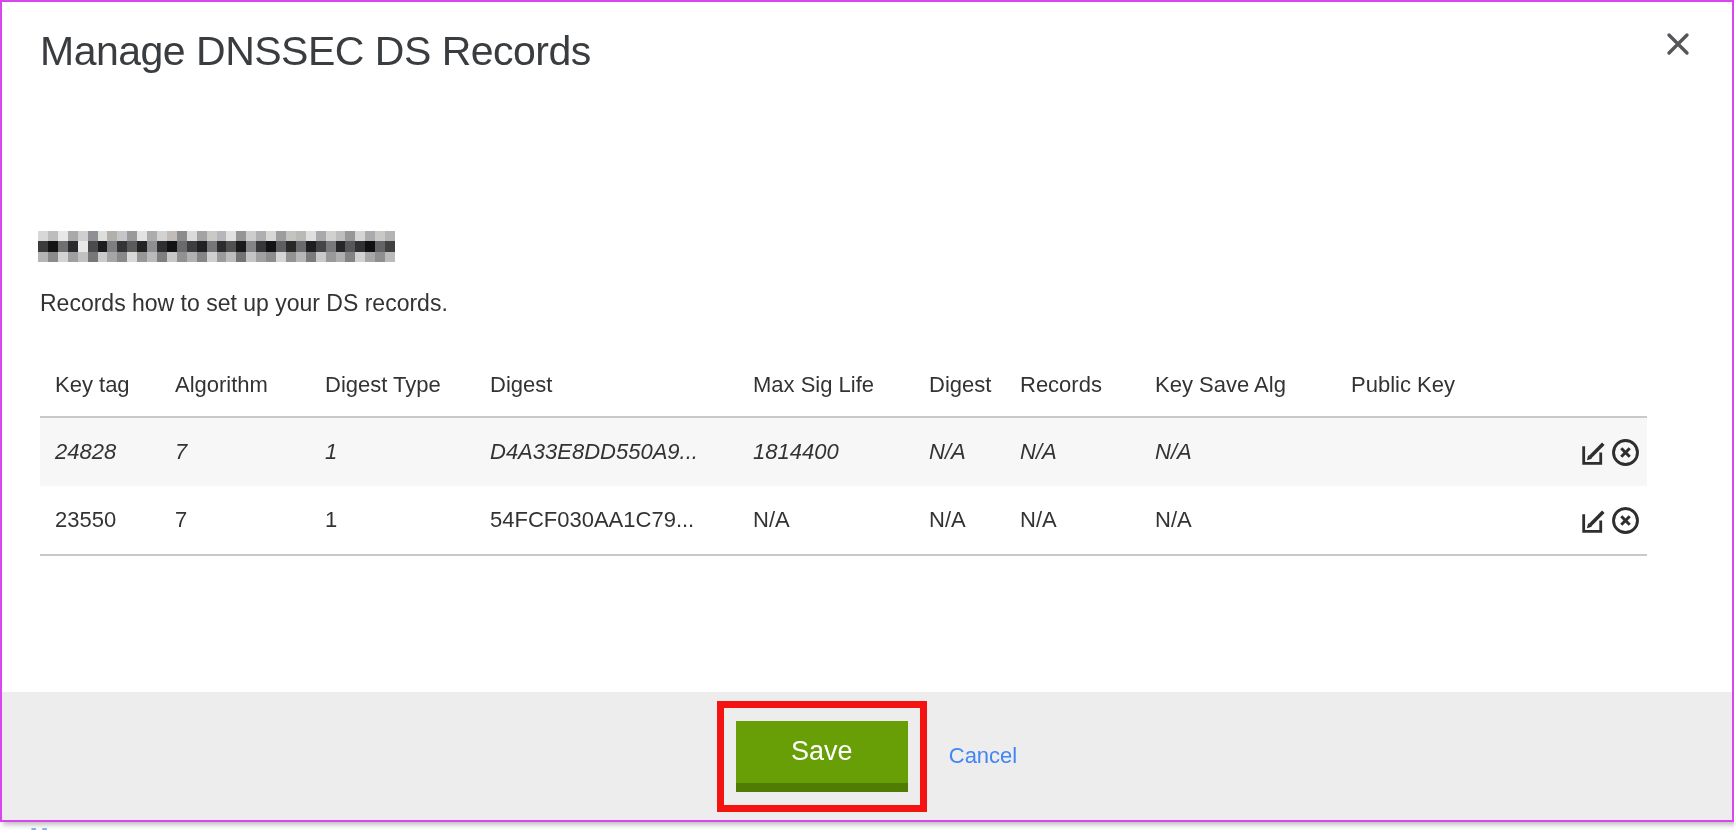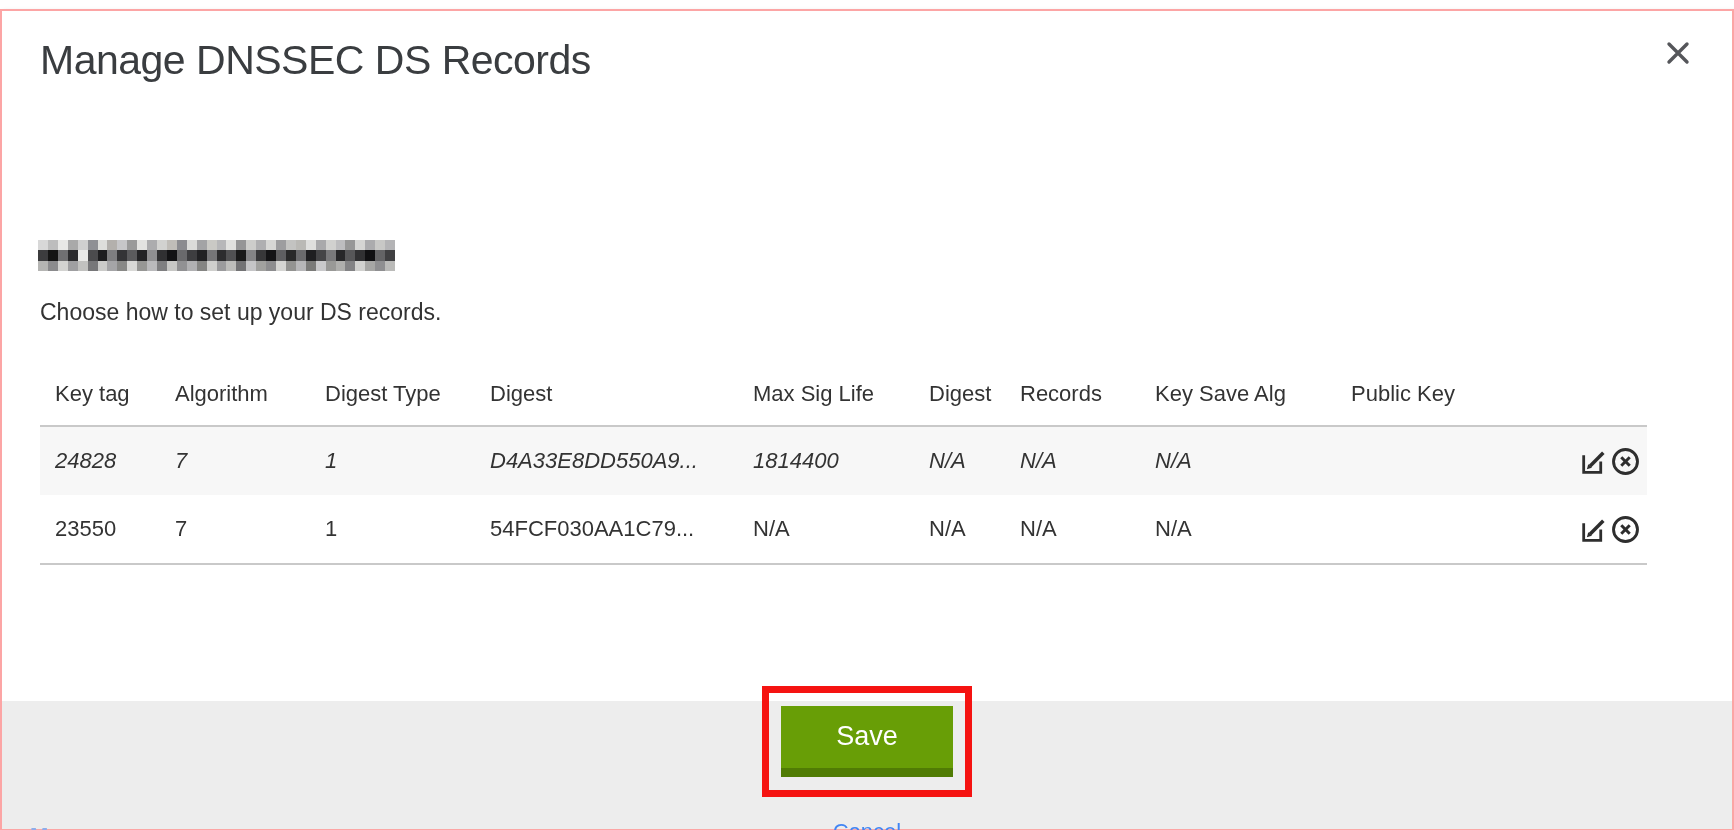--- a/index.html
+++ b/index.html
@@ -5,24 +5,24 @@
   html,body{margin:0;padding:0;}
   body{
     width:1734px;height:830px;
     font-family:"Liberation Sans","DejaVu Sans",sans-serif;
     background:#ffffff;
     -webkit-font-smoothing:antialiased;
   }
   .frame{position:relative;width:1734px;height:830px;background:#fff;overflow:hidden;}
 
   .dialog{
-    position:absolute;left:0;top:9px;
+    position:absolute;left:0;top:0;
     width:1730px;height:818px;
     background:#fff;
-    border:2px solid #fca5a5;
+    border:2px solid #d946ef;
     box-shadow:3px 3px 5px rgba(0,0,0,0.25);
   }
 
   .close-btn{
     position:absolute;top:28px;right:40px;
     width:28px;height:28px;
     background:none;border:none;padding:0;cursor:pointer;line-height:0;
   }
 
   .title{
@@ -71,21 +71,21 @@
     font-size:23px;
     font-family:inherit;
     padding:11px 25px;
     cursor:pointer;
     white-space:nowrap;
   }
 
   .footer{
     position:absolute;left:0;right:0;bottom:0;height:128px;
     background:var(--footer-bg);
-    display:flex;align-items:center;justify-content:center;gap:22px;flex-direction:column;
+    display:flex;align-items:center;justify-content:center;gap:22px;
   }
   .save-annotation{
     border:7px solid var(--red-annotation);
     padding:13px 12px;
     line-height:0;
   }
   .save-btn{
     width:172px;height:71px;
     background:var(--green-save);
     border:none;
@@ -228,21 +228,21 @@
         <div style="background: rgb(201, 201, 203);"></div>
         <div style="background: rgb(153, 153, 151);"></div>
         <div style="background: rgb(175, 175, 173);"></div>
         <div style="background: rgb(131, 131, 133);"></div>
         <div style="background: rgb(209, 209, 207);"></div>
         <div style="background: rgb(167, 167, 165);"></div>
         <div style="background: rgb(143, 143, 145);"></div>
         <div style="background: rgb(187, 187, 185);"></div>
       </div>
 
-    <p class="intro">Choose how to set up your DS records.</p>
+    <p class="intro">Records how to set up your DS records.</p>
 
     <div class="table-wrap">
       <table>
         <colgroup>
           <col style="width:135px">
             <col style="width:150px">
             <col style="width:165px">
           <col style="width:263px">
             <col style="width:176px">
             <col style="width:91px">

